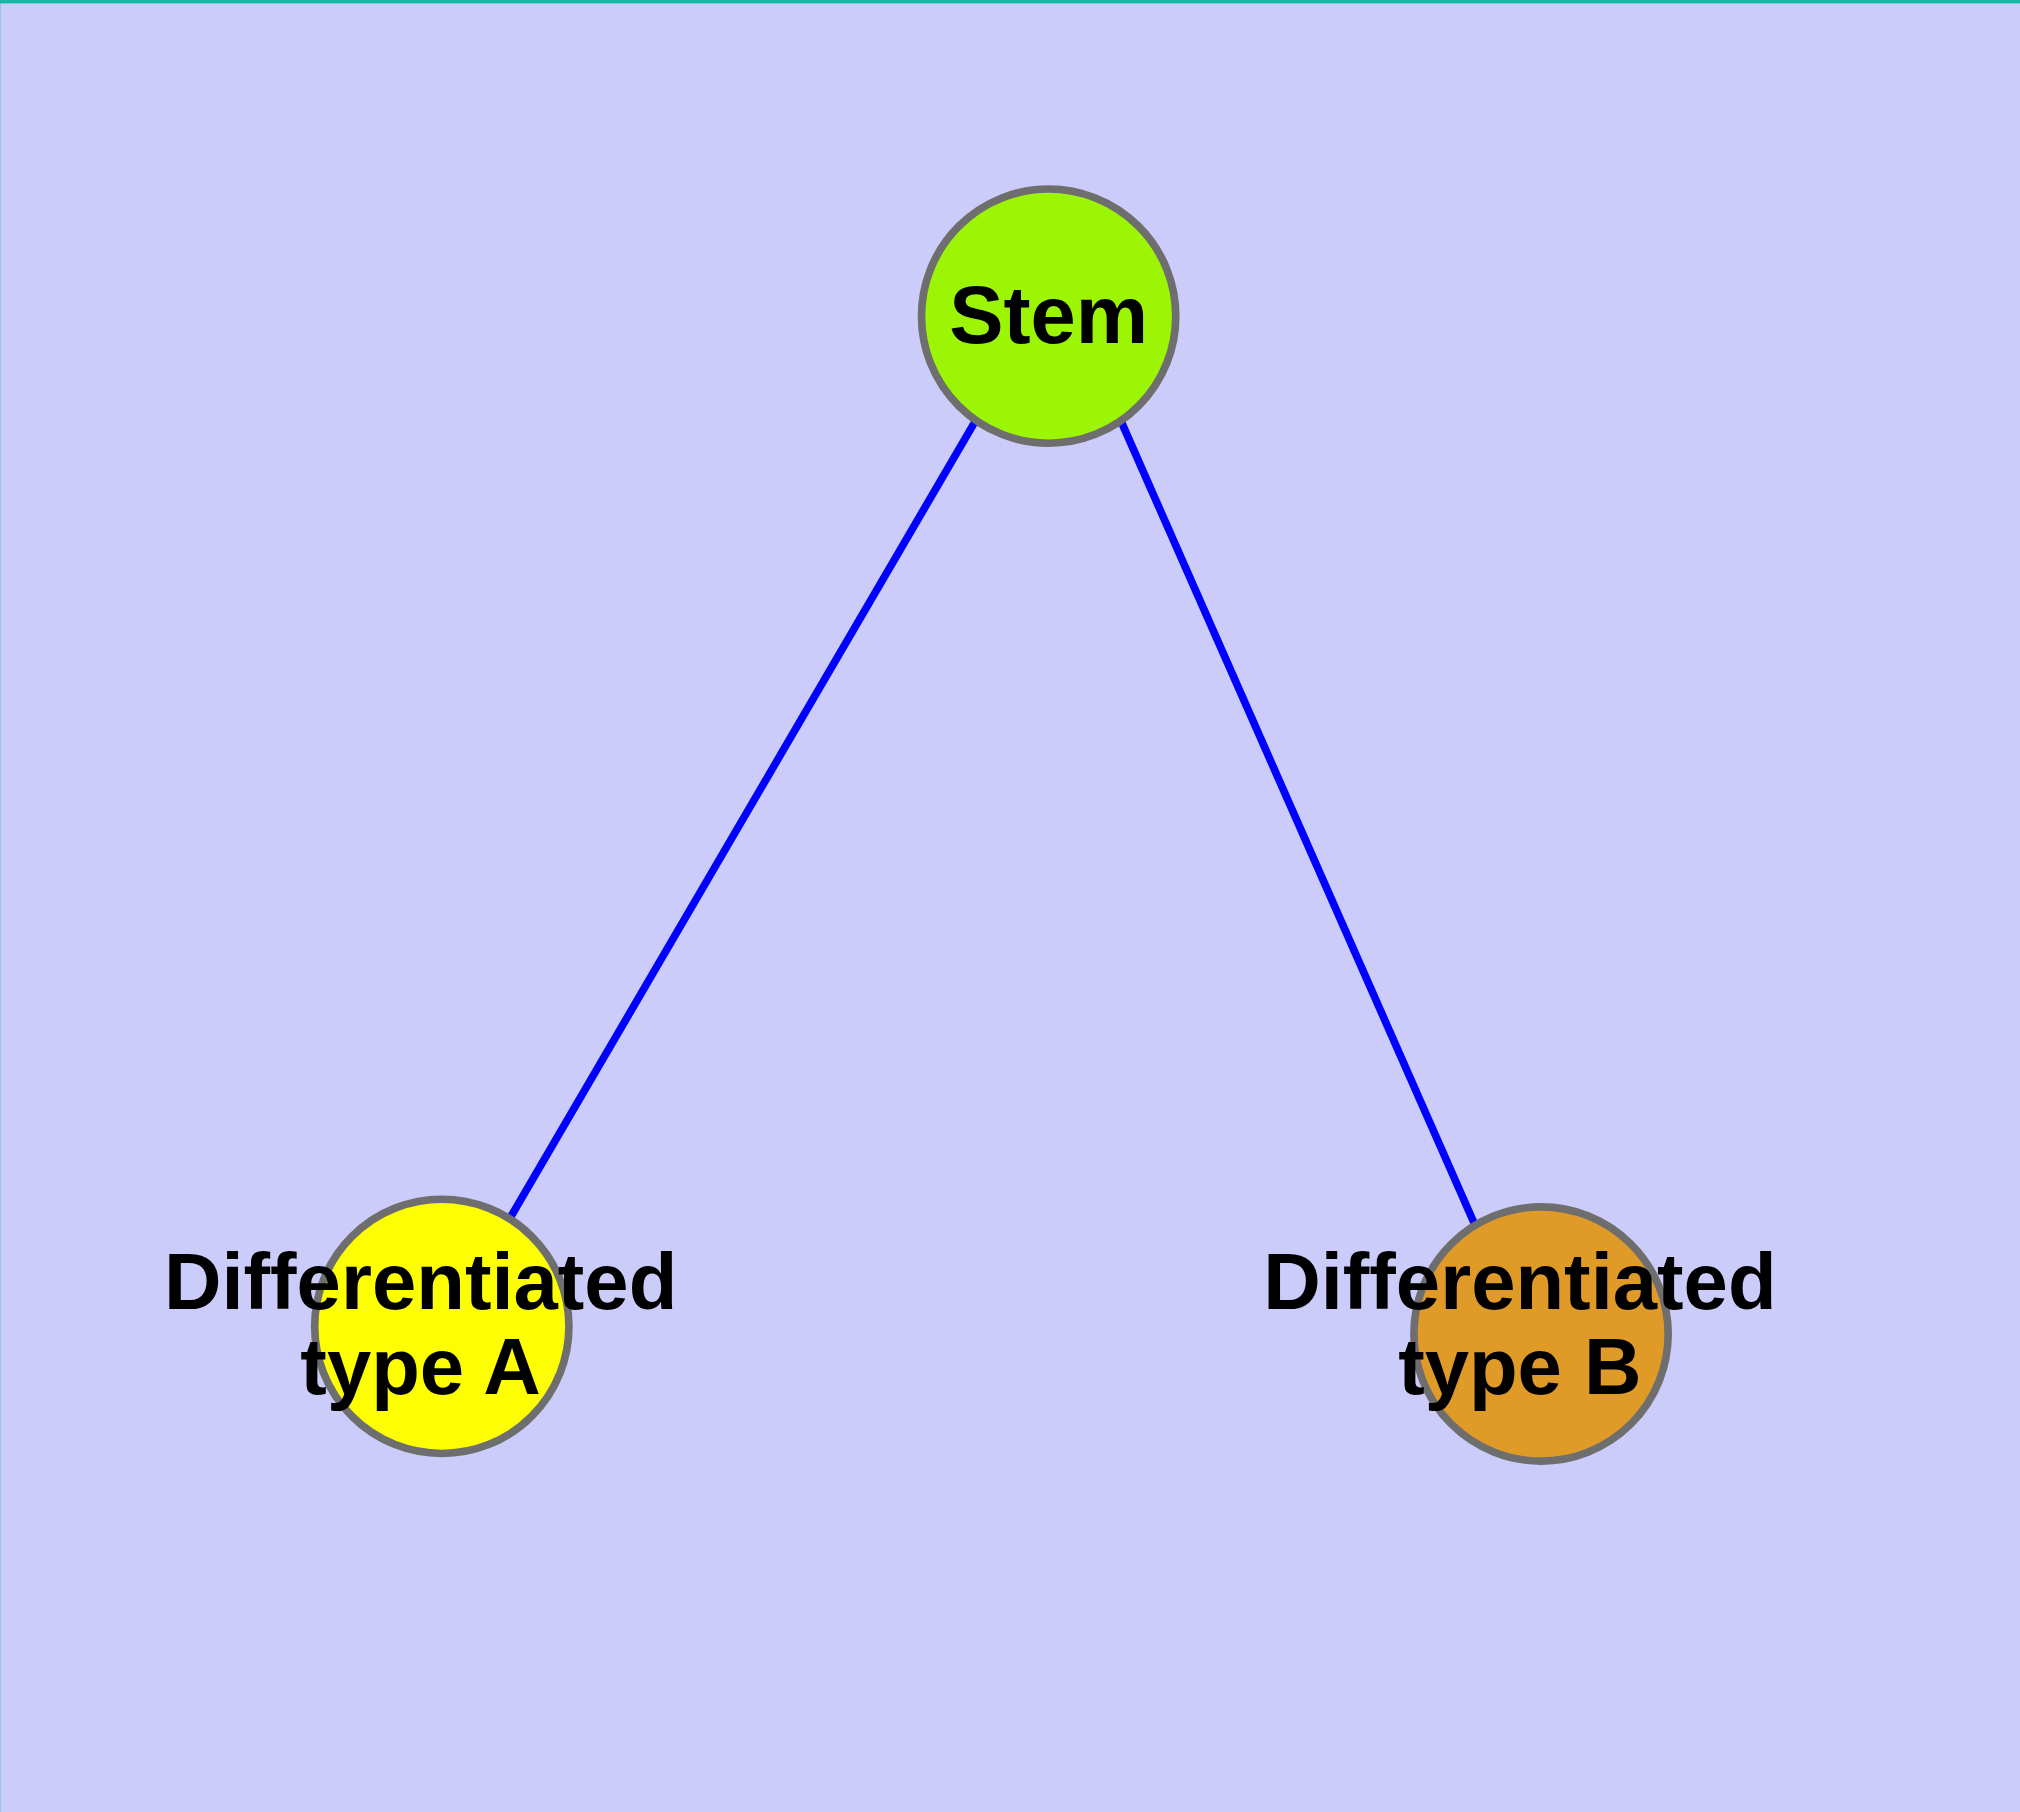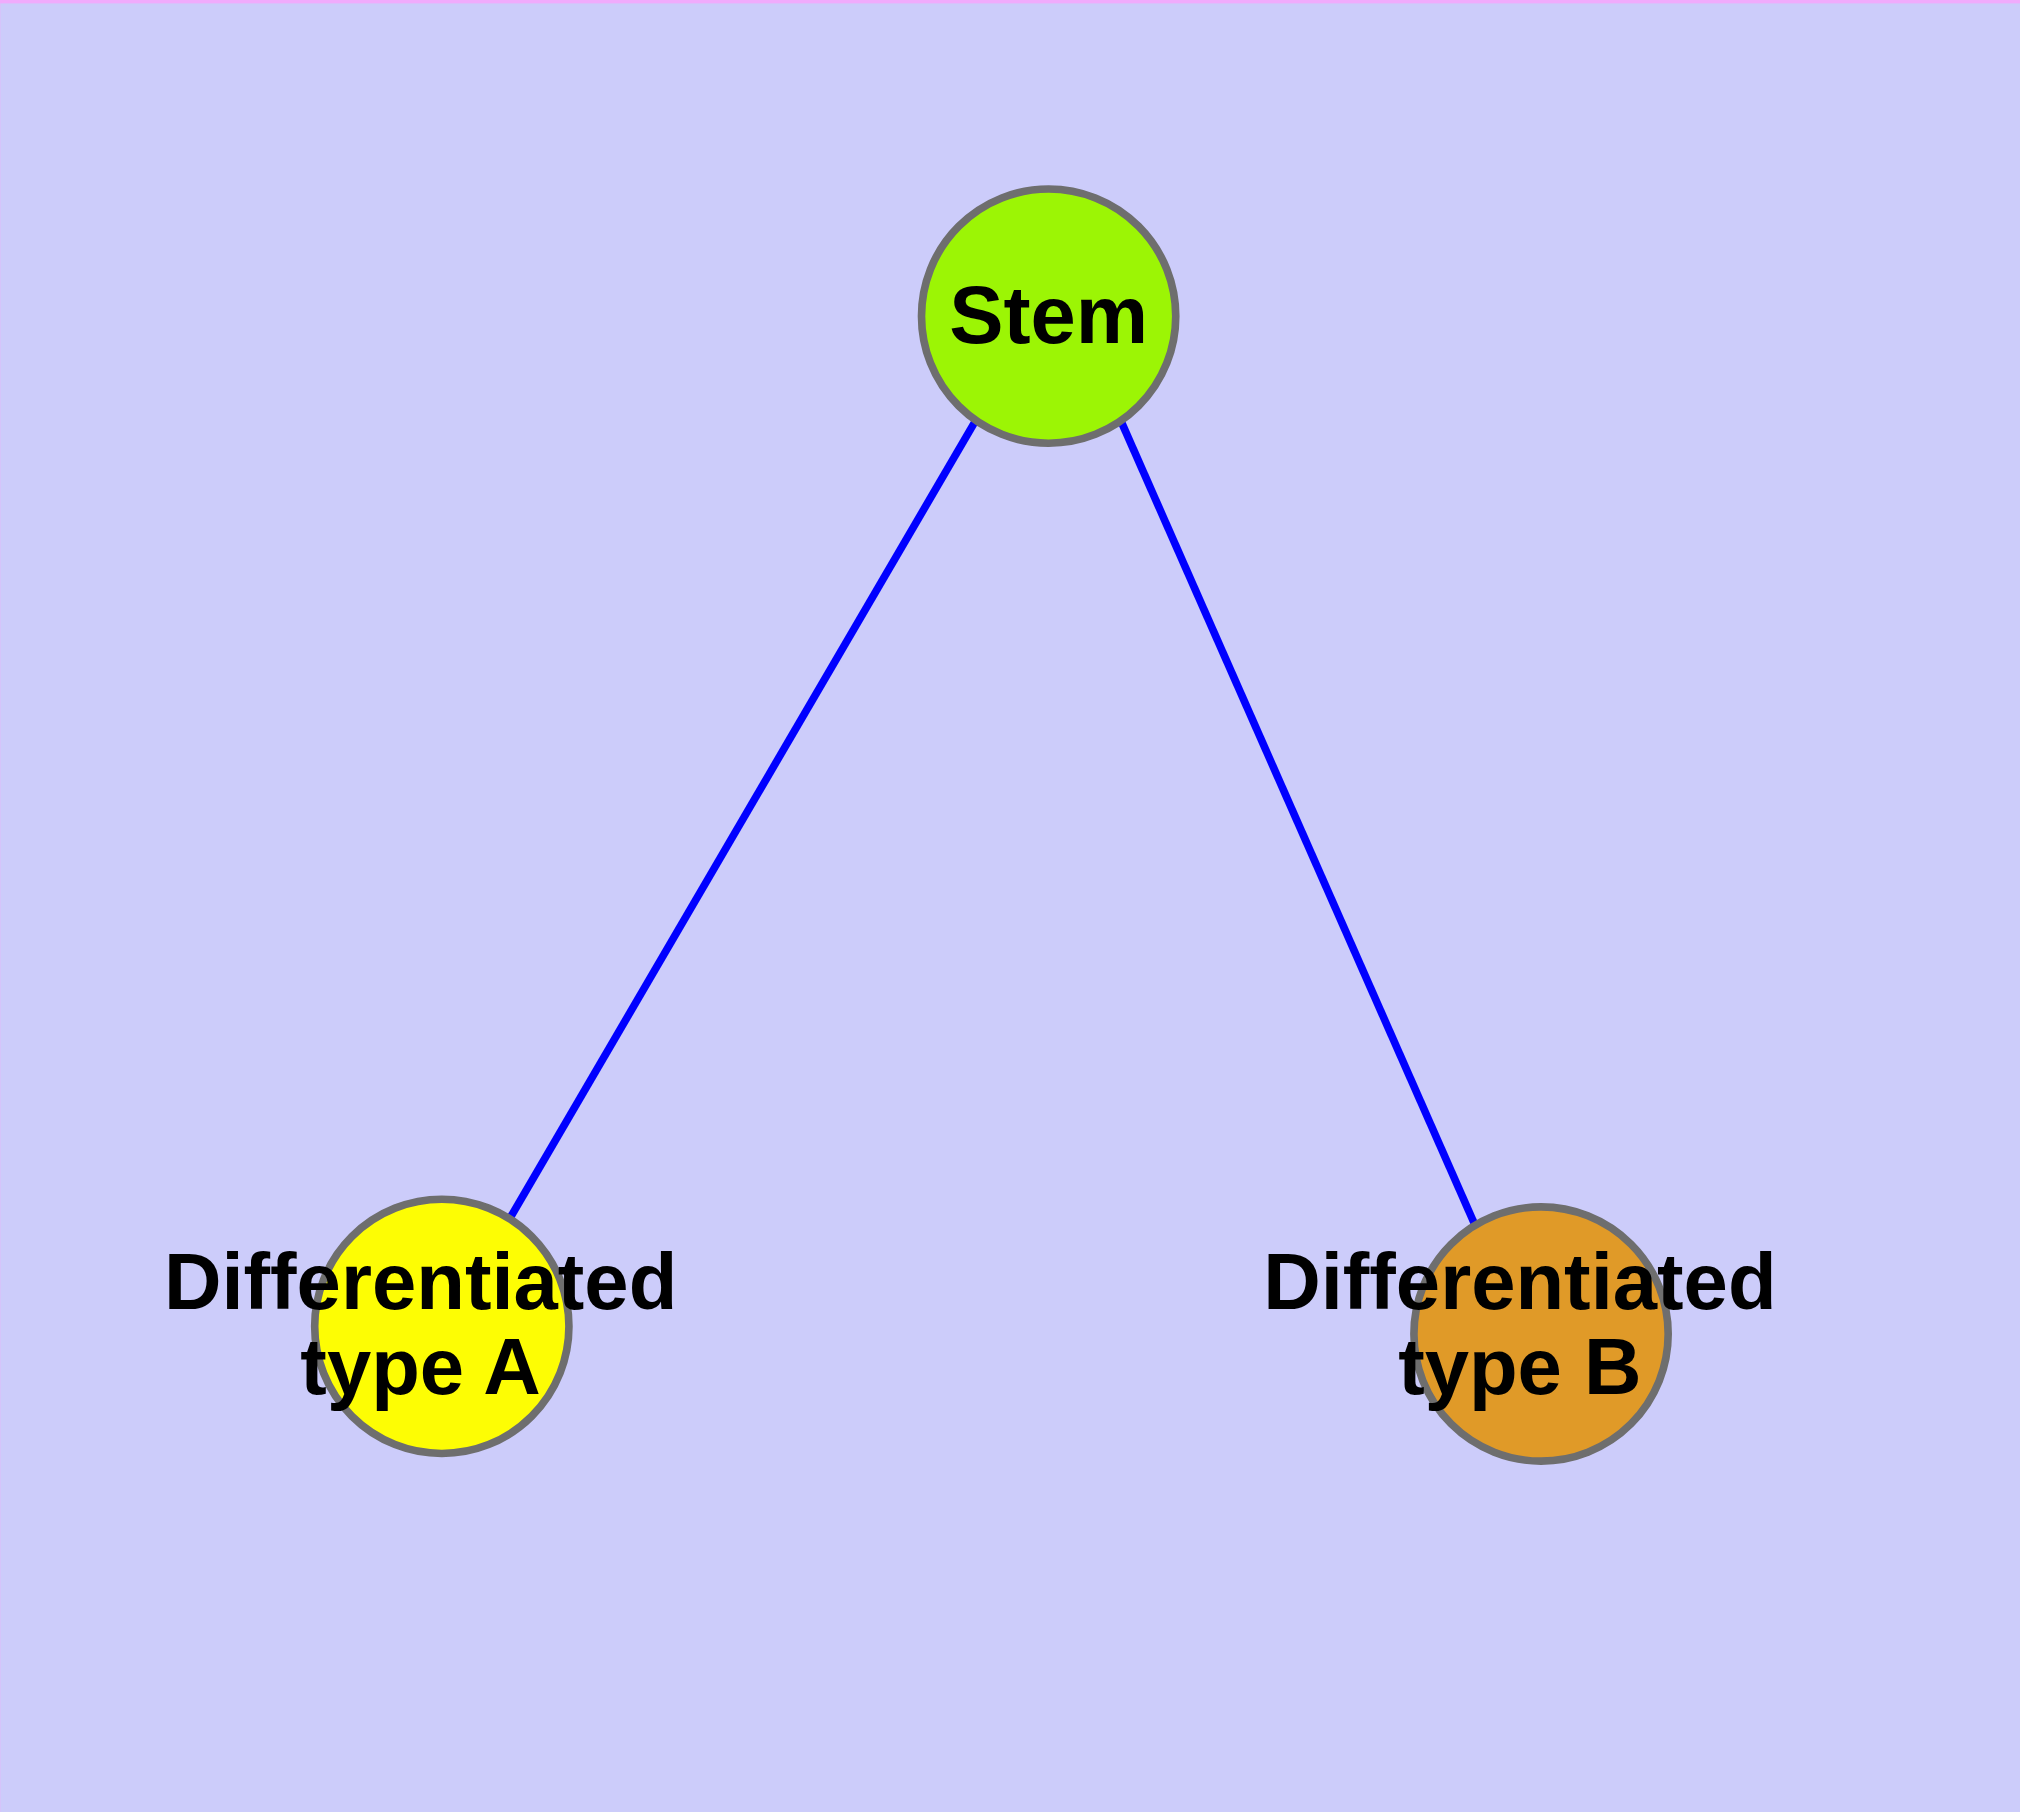--- a/index.html
+++ b/index.html
@@ -9,21 +9,21 @@
     background: #ffffff;
   }
   body {
     font-family: "Liberation Sans", sans-serif;
   }
   #canvas-wrap {
     position: relative;
     width: 2021px;
     height: 1812px;
     overflow: hidden;
-    background: #f0abfc;
+    background: #14b8a6;
   }
   #graph-svg {
     position: absolute;
     left: 0;
     top: 0;
     width: 2021px;
     height: 1812px;
     display: block;
   }
   .node-circle {

